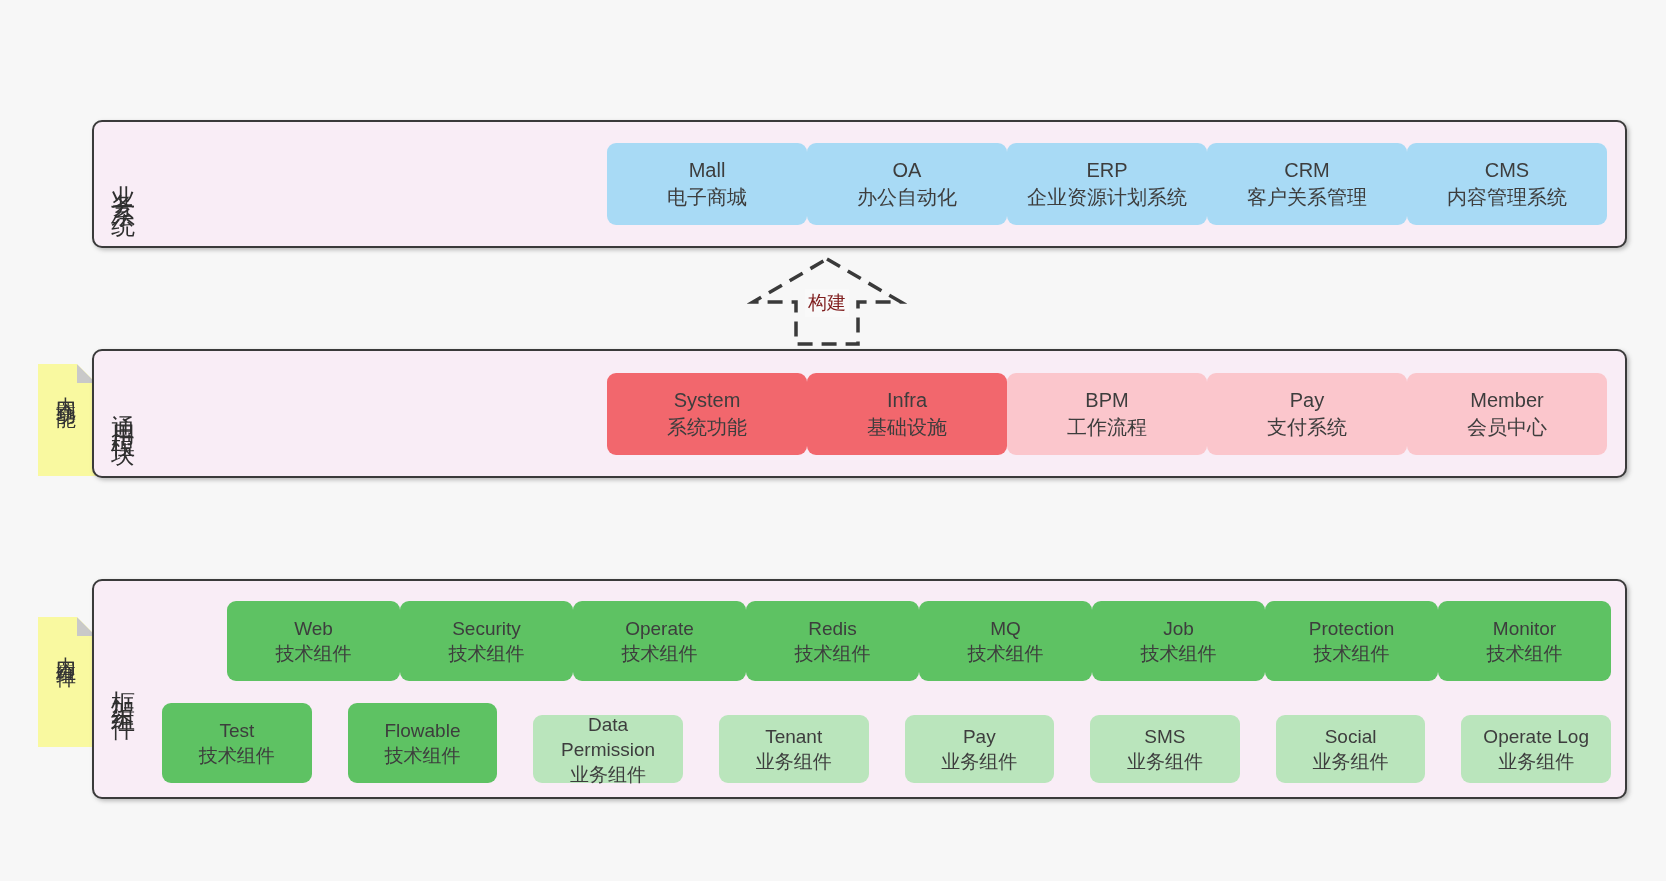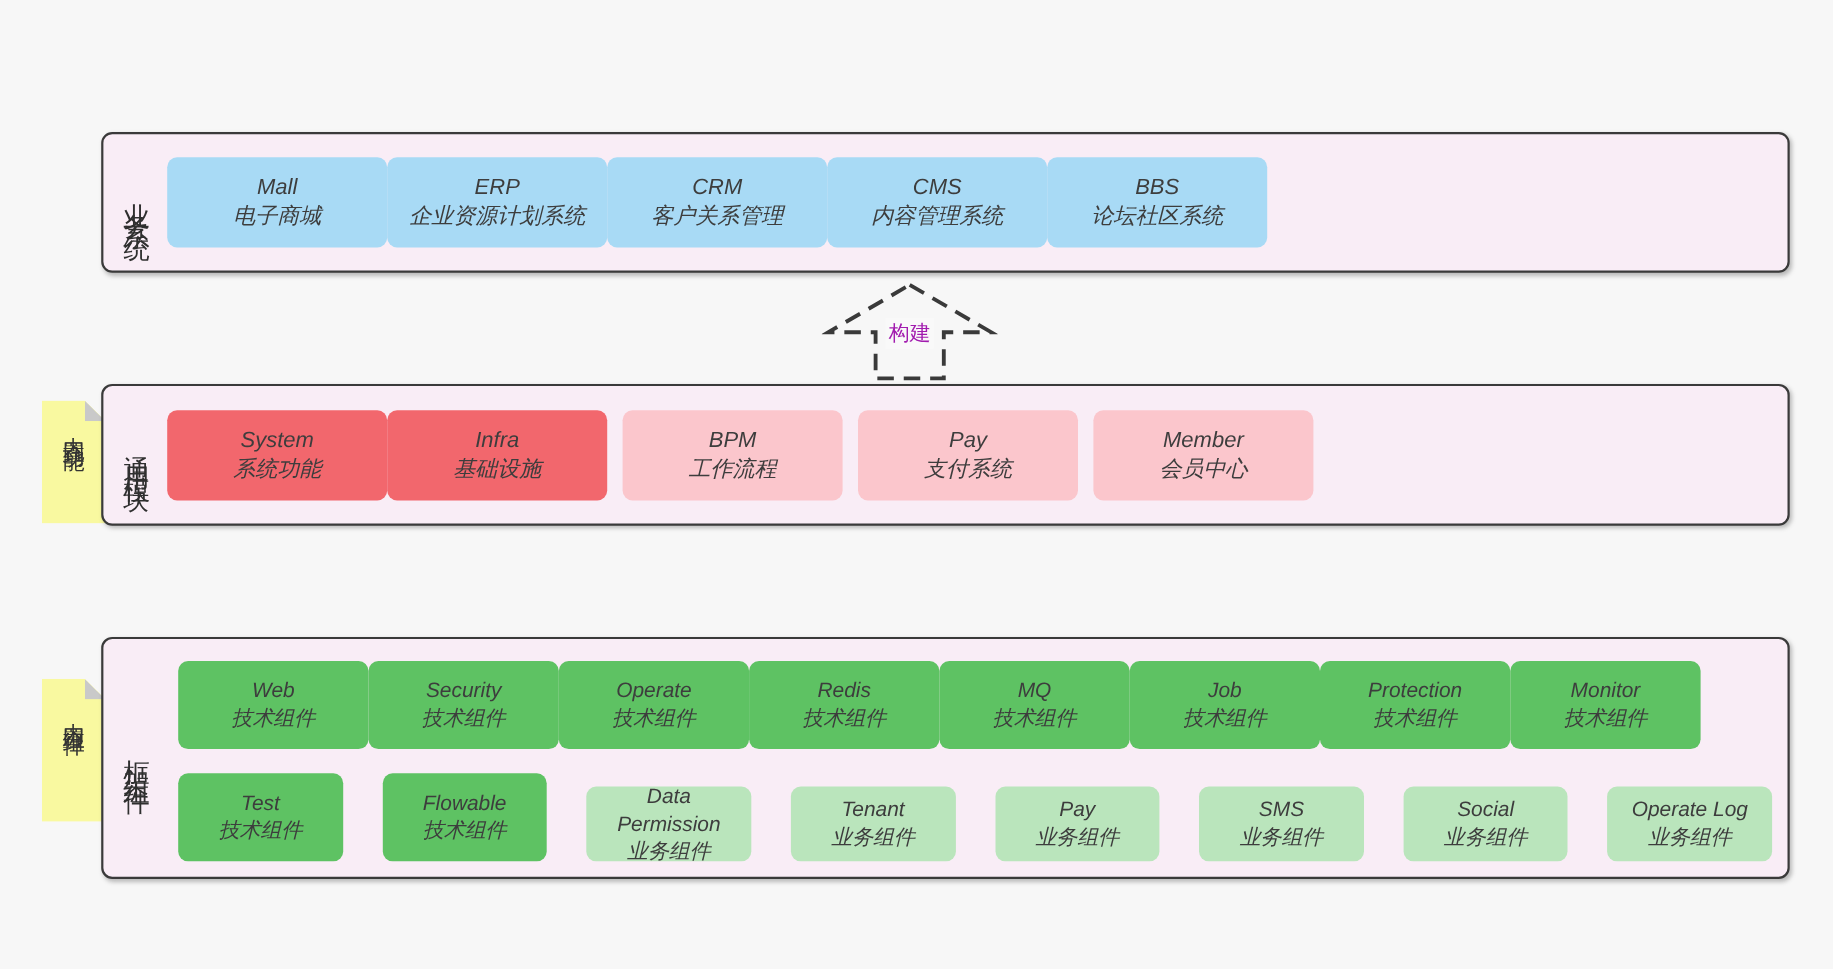--- a/index.html
+++ b/index.html
@@ -15,33 +15,33 @@
   }
   .band1{top:120px;height:124px;}
   .band2{top:349px;height:125px;}
   .band3{top:579px;height:216px;}
   .band-label{
     position:absolute;left:13px;top:50%;transform:translateY(-50%);
     writing-mode:vertical-rl;text-orientation:upright;
     font-size:24px;letter-spacing:9px;color:#2f2f2f;white-space:nowrap;
   }
   
-  .row{position:absolute;display:flex;justify-content:flex-start;font-style:italic;}
+  .row{position:absolute;display:flex;justify-content:flex-end;}
   .band1 .row-mid,.band2 .row-mid{left:58px;right:18px;top:50%;transform:translateY(-50%);height:82px;}
   .band3 .row1{left:68px;right:14px;top:20px;height:80px;}
   .band3 .row2{left:68px;right:14px;top:122px;height:80px;gap:36px;}
   .box{
     border-radius:9px;display:flex;flex-direction:column;align-items:center;justify-content:center;
     text-align:center;font-size:20px;line-height:27px;padding:2px 6px;box-sizing:border-box;
   }
   .band1 .box,.band2 .box{width:200px;}
   .band3 .box{width:173px;font-size:19px;line-height:25px;}
   .c-blue{background:var(--blue);}
   .c-red{background:var(--red);}
-  .c-pink{background:var(--pink);margin-left:14px;}
+  .c-pink{background:var(--pink);}
   .c-green_dark{background:var(--green-dark);}
   .c-green_light{background:var(--green-light);margin-top:12px;}
   
   .sticky{
     position:absolute;left:38px;width:58px;background:var(--sticky-yellow);z-index:1;
     clip-path:polygon(0 0, calc(100% - 19px) 0, 100% 19px, 100% 100%, 0 100%);
   }
   .sticky2{top:364px;height:112px;}
   .sticky3{top:617px;height:130px;}
   .fold{
@@ -55,50 +55,50 @@
   }
   .sticky3 .sticky-text{top:24px;}
   
   .arrow{position:absolute;width:160px;height:92px;z-index:1;}
   .arrow1{left:747px;top:255px;}
   .arrow2{left:760px;top:485px;}
   .arrow svg{position:absolute;inset:0;}
   .arrow polygon{fill:none;stroke:var(--band-border);stroke-width:3.5;stroke-dasharray:15 9;}
   .arrow-label{
     position:absolute;left:50%;top:48px;transform:translate(-50%,-50%);
-    background:#f9f9f9;padding:1px 3px;font-size:19px;color:#a21caf;
+    background:#f9f9f9;padding:1px 3px;font-size:19px;color:#7f1d1d;
   }
 </style>
 </head>
 <body>
 
 <div class="canvas">
 
   <section class="band band1">
     <div class="band-label">业务系统</div>
     <div class="row row-mid">
         <div class="box c-blue">
     <div class="box-name">Mall</div>
     <div class="box-desc">电子商城</div>
   </div>
         <div class="box c-blue">
+    <div class="box-name">OA</div>
+    <div class="box-desc">办公自动化</div>
+  </div>
+        <div class="box c-blue">
     <div class="box-name">ERP</div>
     <div class="box-desc">企业资源计划系统</div>
   </div>
         <div class="box c-blue">
     <div class="box-name">CRM</div>
     <div class="box-desc">客户关系管理</div>
   </div>
         <div class="box c-blue">
     <div class="box-name">CMS</div>
     <div class="box-desc">内容管理系统</div>
-  </div>
-        <div class="box c-blue">
-    <div class="box-name">BBS</div>
-    <div class="box-desc">论坛社区系统</div>
   </div>
       </div>
   </section>
 
   <div class="arrow arrow1">
     <svg viewBox="0 0 160 92">
       <polygon points="80,4 154,47 111,47 111,89 49,89 49,47 6,47"></polygon>
     </svg>
     <span class="arrow-label">构建</span>
   </div>

